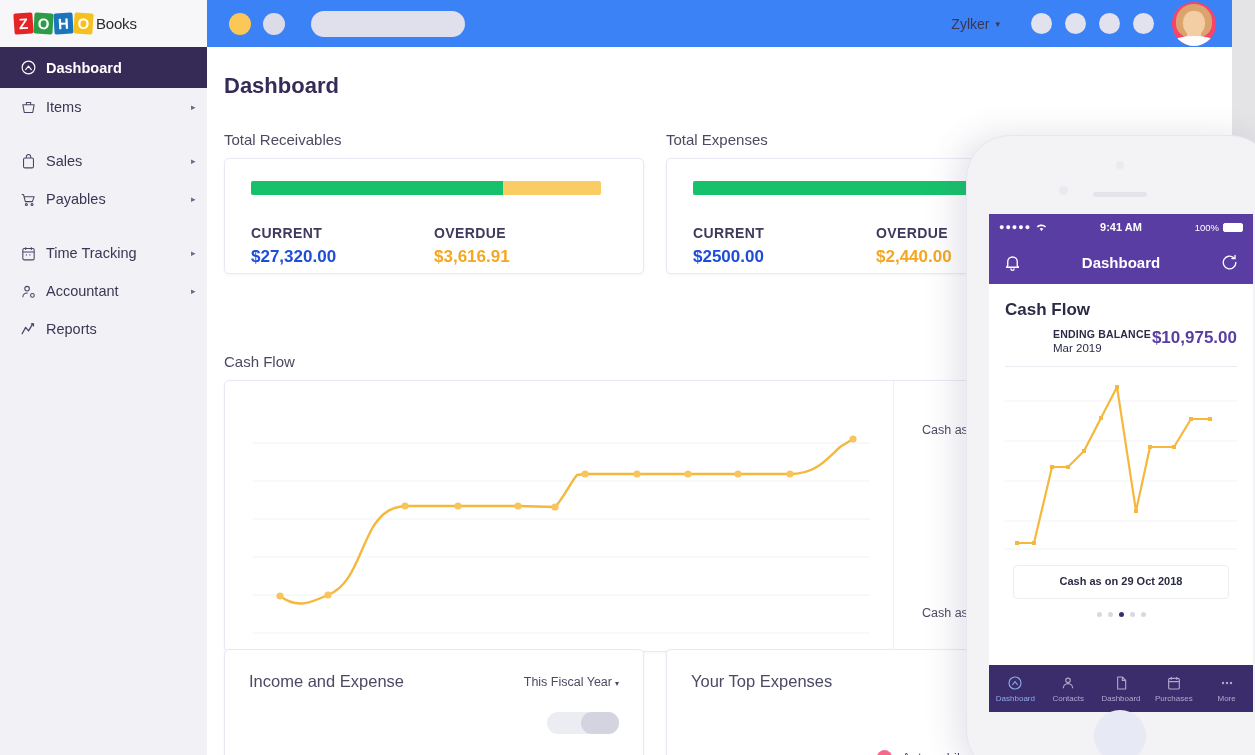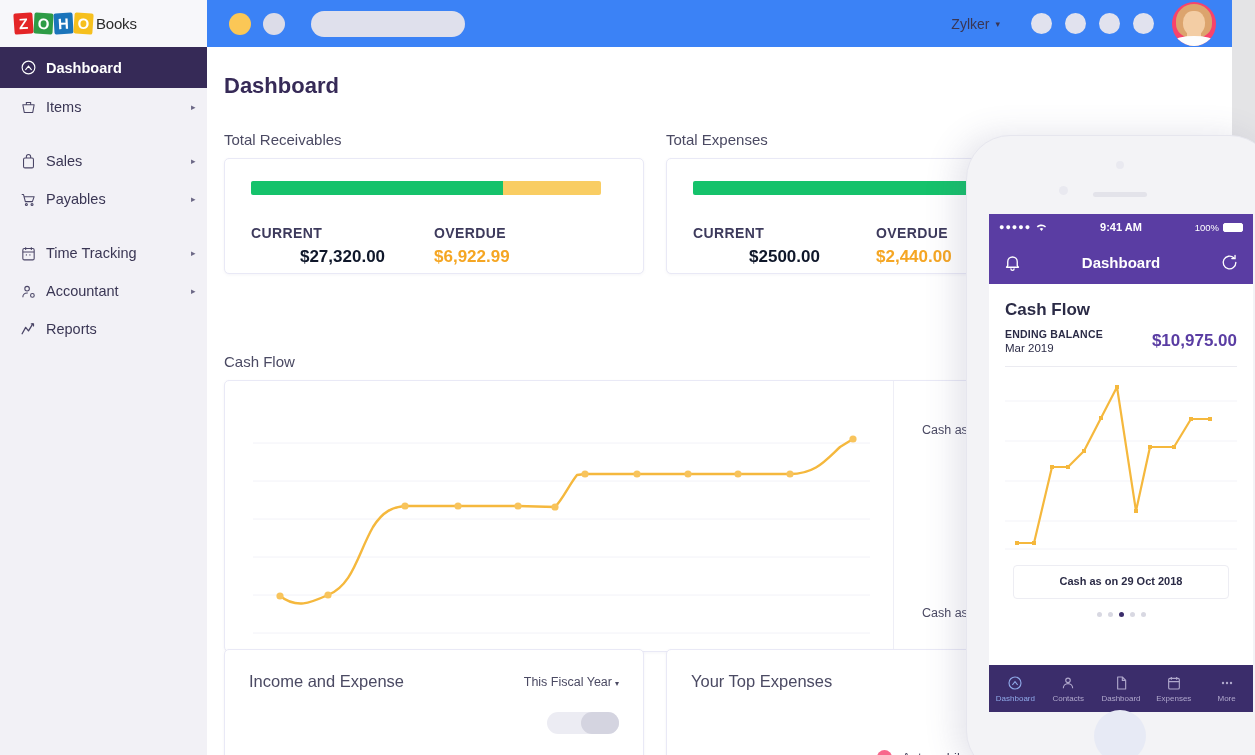--- a/index.html
+++ b/index.html
@@ -93,21 +93,21 @@
   .kpi-row { position: absolute; left: 17px; top: 84px; display: flex; gap: 22px; }
   .kpi-block { width: 420px; }
   .kpi-card { height: 116px; padding: 22px 26px 0 26px; }
   .bar-track { height: 14px; border-radius: 2px; display: flex; overflow: hidden; width: 350px; }
   .bar-green { background: #15c26b; }
   .bar-yellow { background: #f9cd63; }
   .kpi-cols { display: flex; margin-top: 30px; }
   .kpi-col { width: 190px; }
   .kpi-cap { font-size: 14px; font-weight: bold; color: #3d3a5c; letter-spacing: 0.4px; }
   .kpi-val { font-size: 17px; font-weight: bold; margin-top: 6px; }
-  .kpi-val.green { color: #0f172a; text-align: center; }
+  .kpi-val.green { color: #1d4ed8; }
   .kpi-val.orange { color: #f5a623; }
 
   
   .cashflow-wrap { position: absolute; left: 17px; top: 306px; width: 760px; }
   .cashflow-card { height: 272px; position: relative; overflow: hidden; }
   .cf-chart { position: absolute; left: 0; top: 0; width: 668px; height: 272px; }
   .cf-legend { position: absolute; left: 668px; top: 0; width: 96px; height: 272px;
     border-left: 1px solid #eeeef6; }
   .cf-leg-text { position: absolute; left: 28px; font-size: 12.5px; color: #4b4a63; white-space: nowrap; }
 
@@ -155,21 +155,21 @@
   .ph-time { flex: 1; text-align: center; font-weight: bold; font-size: 11px; }
   .ph-batt-txt { font-size: 9.5px; margin-right: 4px; }
   .ph-batt { width: 20px; height: 9px; border: 1px solid #fff; border-radius: 2px; background: #fff; }
 
   .ph-nav { height: 44px; background: #5a3da3; display: flex; align-items: center;
     justify-content: space-between; padding: 0 14px; color: #fff; }
   .ph-nav-title { font-size: 15px; font-weight: bold; }
 
   .ph-body { padding: 16px 16px 0 16px; }
   .ph-cf-title { font-size: 17px; font-weight: bold; color: #2b2b46; }
-  .ph-eb-row { display: flex; align-items: center; justify-content: space-between; margin-top: 8px; }
+  .ph-eb-row { display: flex; align-items: flex-start; justify-content: space-between; margin-top: 8px; margin-left: 48px; }
   .ph-eb-cap { font-size: 10.5px; font-weight: bold; color: #2b2b46; letter-spacing: 0.2px; }
   .ph-eb-date { font-size: 11.5px; color: #2b2b46; margin-top: 2px; }
   .ph-eb-val { font-size: 17px; font-weight: bold; color: #5a3da3; }
   .ph-rule { height: 1px; background: #ebebf1; margin-top: 12px; }
   .ph-chart { height: 186px; margin-top: 4px; }
   .ph-tip { margin: 8px 8px 0 8px; border: 1px solid #ededf3; border-radius: 4px;
     padding: 9px 0 11px 0; text-align: center; }
   .ph-tip-cap { font-size: 11px; font-weight: bold; color: #2b2b46; }
   .ph-tip-val { font-size: 16px; font-weight: bold; color: #f5a623; margin-top: 3px; }
   .ph-pager { display: flex; justify-content: center; gap: 6px; margin-top: 13px; }
@@ -321,21 +321,21 @@
               <div class="bar-green" style="width:72%"></div>
               <div class="bar-yellow" style="width:28%"></div>
             </div>
             <div class="kpi-cols">
               <div class="kpi-col">
                 <div class="kpi-cap">CURRENT</div>
                 <div class="kpi-val green">$27,320.00</div>
               </div>
               <div class="kpi-col">
                 <div class="kpi-cap">OVERDUE</div>
-                <div class="kpi-val orange">$6,922.99</div>
+                <div class="kpi-val orange">$3,616.91</div>
               </div>
             </div>
           </div>
         </div>
 
         <div class="kpi-block">
           <div class="section-label">Total Expenses</div>
           <div class="card kpi-card">
             <div class="bar-track">
               <div class="bar-green" style="width:80%"></div>
@@ -559,21 +559,21 @@
           </span>
           <span>Dashboard</span>
         </div>
         <div class="ph-tab">
           <span>
             <svg width="16" height="16" viewBox="0 0 24 24" fill="none" stroke="currentColor" stroke-width="1.7">
                 <rect x="4" y="5" width="16" height="16" rx="2"></rect>
                 <path d="M4 10h16M8 3v4M16 3v4"></path>
               </svg>
           </span>
-          <span>Expenses</span>
+          <span>Purchases</span>
         </div>
         <div class="ph-tab">
           <span>
             <svg width="16" height="16" viewBox="0 0 24 24" fill="currentColor">
                 <circle cx="6" cy="12" r="1.8"></circle>
                 <circle cx="12" cy="12" r="1.8"></circle>
                 <circle cx="18" cy="12" r="1.8"></circle>
               </svg>
           </span>
           <span>More</span>

